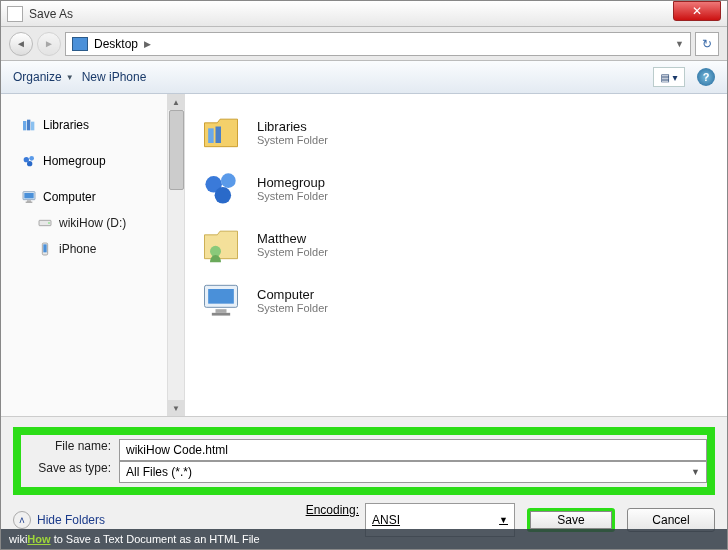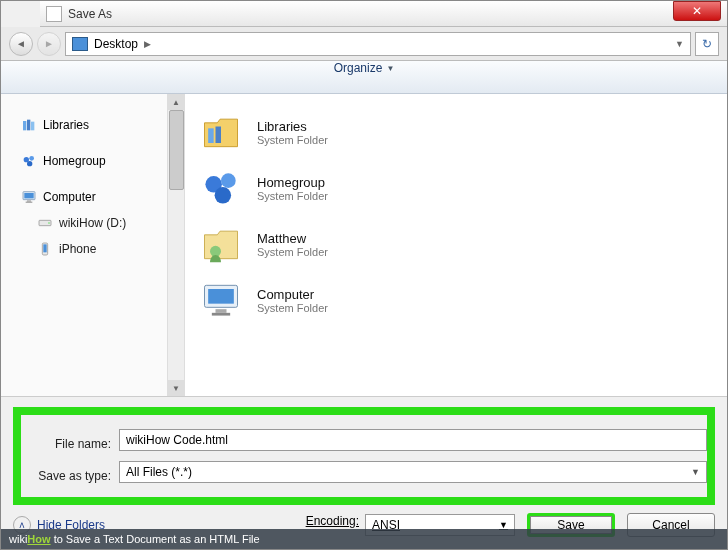--- a/index.html
+++ b/index.html
@@ -1,30 +1,30 @@
 <!DOCTYPE html>
 <html><head>
 <meta charset="utf-8">
 <style>
 * { margin:0; padding:0; box-sizing:border-box; font-family:"Segoe UI",Tahoma,sans-serif; }
 body { background:#eee; width:728px; height:550px; overflow:hidden; position:relative; }
 .window { width:728px; height:550px; background:#f0f0f0; border:1px solid #888; display:flex; flex-direction:column; position:relative; }
-.titlebar { height:26px; background:linear-gradient(#fff,#e8e8e8); border-bottom:1px solid #bbb; display:flex; align-items:center; padding:0 6px;margin-left:39px; }
+.titlebar { height:26px; background:linear-gradient(#fff,#e8e8e8); border-bottom:1px solid #bbb; display:flex; align-items:center; padding:0 6px; }
 .titlebar .icon-slot { width:16px; height:16px; background:#fff; border:1px solid #aaa; margin-right:6px; }
 .titlebar .title { font-size:12px; color:#333; }
 .titlebar .spacer { flex:1; }
 .close-btn { width:48px; height:20px; background:linear-gradient(#e77,#c11); color:#fff; border:1px solid #922; border-radius:0 0 3px 3px; display:flex; align-items:center; justify-content:center; font-size:12px; cursor:pointer; margin-top:-6px; }
 .addrbar { height:34px; background:#eaeaea; border-bottom:1px solid #bbb; display:flex; align-items:center; padding:4px 8px; gap:4px; }
 .navbtn { width:24px; height:24px; border:1px solid #bbb; border-radius:12px; background:linear-gradient(#fff,#ddd); display:flex; align-items:center; justify-content:center; font-size:10px; color:#666; cursor:pointer; }
 .path { flex:1; height:24px; background:#ffffff; border:1px solid #aaa; display:flex; align-items:center; padding:0 6px; font-size:12px; gap:6px; }
 .path .mon { width:16px; height:14px; background:#4a90d9; border:1px solid #2a5a8a; display:inline-block; }
 .path .chev { color:#666; font-size:9px; }
 .refresh { width:24px; height:24px; border:1px solid #aaa; background:#fff; display:flex; align-items:center; justify-content:center; font-size:12px; color:#3a6aa9; cursor:pointer; }
 .search { width:210px; height:24px; background:#fff; border:1px solid #aaa; padding:0 6px; font-size:12px; color:#888; font-style:italic; }
-.toolbar { height:33px; background:linear-gradient(#fafcfe,#e3eaf2); border-bottom:1px solid #c0cad6; display:flex; align-items:center; padding:0 12px; gap:36px; font-size:12px; color:#1a3a6a;flex-direction:column; }
+.toolbar { height:33px; background:linear-gradient(#fafcfe,#e3eaf2); border-bottom:1px solid #c0cad6; display:flex; align-items:center; padding:0 12px; gap:8px; font-size:12px; color:#1a3a6a; }
 .toolbar .item { display:flex; align-items:center; gap:4px; cursor:pointer; }
 .toolbar .arrow { font-size:8px; color:#456; }
 .toolbar .right { margin-left:auto; display:flex; gap:12px; align-items:center; }
 .viewbtn { width:32px; height:20px; border:1px solid #bcc; background:#fff; display:flex; align-items:center; justify-content:center; font-size:10px; cursor:pointer; }
 .help { width:18px; height:18px; border-radius:9px; background:radial-gradient(#7bd,#269); color:#fff; font-size:11px; font-weight:bold; display:flex; align-items:center; justify-content:center; cursor:pointer; }
 .body { flex:1; display:flex; background:#fff; overflow:hidden; }
 .sidebar { width:184px; border-right:1px solid #ddd; background:#fafafa; padding:8px 0; font-size:12px; position:relative; }
 .sb-scroll { position:absolute; right:0; top:0; width:17px; height:100%; background:#eee; border-left:1px solid #ddd; }
 .sb-scroll .up,.sb-scroll .dn { height:16px; background:#ddd; display:flex; align-items:center; justify-content:center; font-size:8px; color:#666; cursor:pointer; }
 .sb-scroll .dn { position:absolute; bottom:0; width:100%; }
@@ -36,30 +36,30 @@
 .sico { width:16px; height:16px; display:inline-block; flex-shrink:0; }
 .star svg, .sico svg { width:100%; height:100%; }
 .main { flex:1; overflow:auto; padding:10px 4px; }
 .m-item { display:flex; align-items:center; gap:12px; padding:4px 8px; cursor:pointer; }
 .m-icon { width:48px; height:48px; display:flex; align-items:center; justify-content:center; position:relative; flex-shrink:0; }
 .m-text .name { font-size:13px; color:#111; }
 .m-text .sub { font-size:11px; color:#777; }
 .bottom { background:#f0f0f0; border-top:1px solid #ccc; padding:10px 12px 12px; }
 .hl { border:4px solid #2cdd17; background:#2cdd17; padding:4px; margin-bottom:8px; }
 .hl-inner { background:#f0f0f0; padding:4px 0; }
-.frow { display:flex; align-items:flex-end; margin:10px 0;border-radius:6px; }
+.frow { display:flex; align-items:flex-start; margin:0 0;border-radius:6px; }
 .frow label { width:98px; text-align:right; font-size:12px; color:#222; padding-right:8px; }
 .frow input, .frow .combo { flex:1; height:22px; border:1px solid #999; background:#fff; padding:0 6px; font-size:12px; }
 .frow .combo { display:flex; align-items:center; justify-content:space-between; cursor:pointer; }
 .frow .combo .arrow { font-size:9px; color:#555; }
 .lastrow { display:flex; align-items:center; gap:12px; }
 .hidefolders { display:flex; align-items:center; gap:6px; font-size:12px; color:#1a3a8a; cursor:pointer; }
 .hidefolders .circ { width:18px; height:18px; border:1px solid #aaa; border-radius:9px; display:flex; align-items:center; justify-content:center; font-size:10px; }
 .encgrp { display:flex; gap:6px; font-size:12px;text-decoration:underline; }
-.encgrp .combo { width:150px; height:22px; border:1px solid #999; background:#fff; display:flex; align-items:center; justify-content:space-between; padding:4px 6px; cursor:pointer; }
+.encgrp .combo { width:150px; height:22px; border:1px solid #999; background:#fff; display:flex; align-items:center; justify-content:space-between; padding:16px 6px; cursor:pointer; }
 .btn { width:88px; height:24px; border:1px solid #888; background:linear-gradient(#fdfdfd,#e6e6e6); font-size:12px; cursor:pointer; border-radius:3px; }
 .btn.save { border:3px solid #2cdd17; box-shadow:0 0 0 1px #888 inset; }
 .watermark { position:absolute; bottom:0; left:0; right:0; height:20px; background:rgba(50,60,70,.85); color:#fff; font-size:11px; display:flex; align-items:center; padding:0 8px; }
 .watermark b { color:#9fd63a;text-decoration:underline; }
 </style>
 </head>
 <body>
 
 <div class="window">
   <div class="titlebar">

